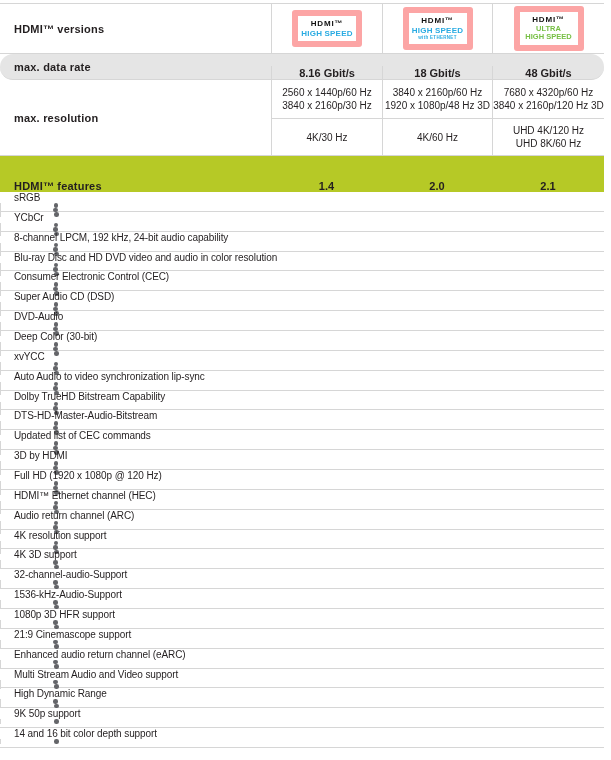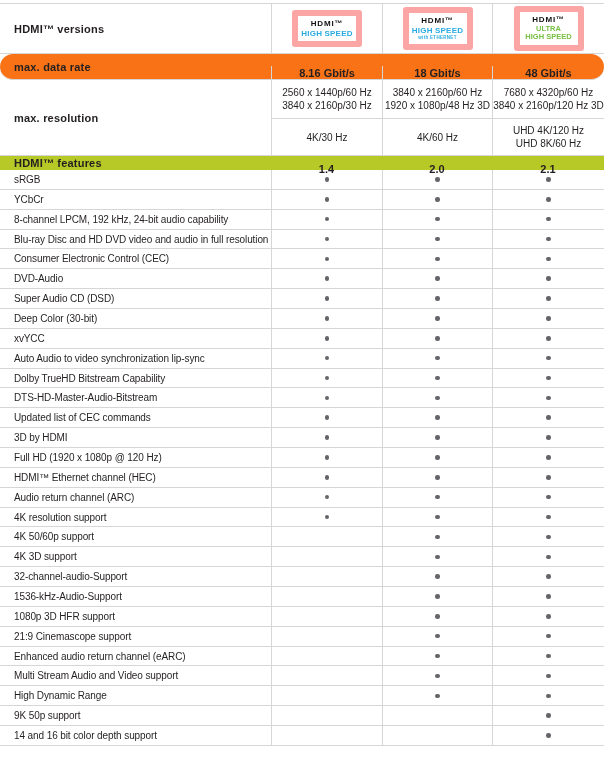--- a/index.html
+++ b/index.html
@@ -15,37 +15,37 @@
 
   
   .versions { height:50px; border-bottom:1px solid #d6d6d6; }
   .badge { background:#fff; border:6px solid #fca5a5; border-radius:3px; width:70px; padding:3px 2px; display:flex; flex-direction:column; align-items:center; justify-content:center; line-height:1.2; }
   .badge-logo { font-size:8px; font-weight:bold; letter-spacing:0.8px; color:#111; white-space:nowrap; }
   .badge-line { font-size:8px; font-weight:bold; white-space:nowrap; letter-spacing:0.2px; }
   .badge-sub { font-size:4.5px; font-weight:bold; white-space:nowrap; letter-spacing:0.3px; }
   .badge-line2 { font-size:7.5px; font-weight:bold; line-height:1.15; white-space:nowrap; }
 
   
-  .datarate { height:26px; background:#f97316; border-bottom:1px solid #d6d6d6; font-size:11px;border-radius:13px; }
+  .datarate { height:26px; background:#e5e5e5; border-bottom:1px solid #d6d6d6; font-size:11px;border-radius:13px; }
 
   
   .res-block { height:76px; border-bottom:1px solid #d6d6d6; }
   .res-right { display:flex; flex-direction:column; width:333px; }
   .res-sub { display:flex; }
   .res-primary { height:39px; }
   .res-secondary { height:37px; }
   .res-secondary .cell-val { border-top:1px solid #d6d6d6; }
   .res-cell { font-size:10px; line-height:1.32; flex-direction:column; white-space:nowrap; }
 
   
-  .features-head { height:14px; font-size:11px; }
+  .features-head { height:36px; font-size:11px;align-items:flex-end; }
   .features-head .cell-val { border-left:none; }
 
   
-  .feat { height:19.86px; border-bottom:1px solid #d6d6d6; }
+  .feat { height:19.86px; border-bottom:1px solid #d6d6d6;flex-direction:column; }
   .feat-label { font-size:10px; white-space:nowrap; letter-spacing:-0.1px; }
   .dot { width:4.5px; height:4.5px; border-radius:50%; background:#646569; display:block; }
 </style>
 </head>
 <body>
 
 <div class="table">
 
   <div class="row versions">
     <div class="cell-label lbl">HDMI™ versions</div>
@@ -151,21 +151,21 @@
         </div>
     <div class="cell-val c2 dot-cell">
           <span class="dot"></span>
         </div>
     <div class="cell-val c3 dot-cell">
           <span class="dot"></span>
         </div>
   </div>
 
   <div class="row feat">
-    <div class="cell-label feat-label">Blu-ray Disc and HD DVD video and audio in full resolution</div>
+    <div class="cell-label feat-label">Blu-ray Disc and HD DVD video and audio in color resolution</div>
     <div class="cell-val c1 dot-cell">
           <span class="dot"></span>
         </div>
     <div class="cell-val c2 dot-cell">
           <span class="dot"></span>
         </div>
     <div class="cell-val c3 dot-cell">
           <span class="dot"></span>
         </div>
   </div>
@@ -177,46 +177,46 @@
         </div>
     <div class="cell-val c2 dot-cell">
           <span class="dot"></span>
         </div>
     <div class="cell-val c3 dot-cell">
           <span class="dot"></span>
         </div>
   </div>
 
   <div class="row feat">
+    <div class="cell-label feat-label">Super Audio CD (DSD)</div>
+    <div class="cell-val c1 dot-cell">
+          <span class="dot"></span>
+        </div>
+    <div class="cell-val c2 dot-cell">
+          <span class="dot"></span>
+        </div>
+    <div class="cell-val c3 dot-cell">
+          <span class="dot"></span>
+        </div>
+  </div>
+
+  <div class="row feat">
     <div class="cell-label feat-label">DVD-Audio</div>
     <div class="cell-val c1 dot-cell">
           <span class="dot"></span>
         </div>
     <div class="cell-val c2 dot-cell">
           <span class="dot"></span>
         </div>
     <div class="cell-val c3 dot-cell">
           <span class="dot"></span>
         </div>
   </div>
 
   <div class="row feat">
-    <div class="cell-label feat-label">Super Audio CD (DSD)</div>
-    <div class="cell-val c1 dot-cell">
-          <span class="dot"></span>
-        </div>
-    <div class="cell-val c2 dot-cell">
-          <span class="dot"></span>
-        </div>
-    <div class="cell-val c3 dot-cell">
-          <span class="dot"></span>
-        </div>
-  </div>
-
-  <div class="row feat">
     <div class="cell-label feat-label">Deep Color (30-bit)</div>
     <div class="cell-val c1 dot-cell">
           <span class="dot"></span>
         </div>
     <div class="cell-val c2 dot-cell">
           <span class="dot"></span>
         </div>
     <div class="cell-val c3 dot-cell">
           <span class="dot"></span>
         </div>
@@ -345,30 +345,20 @@
           <span class="dot"></span>
         </div>
     <div class="cell-val c2 dot-cell">
           <span class="dot"></span>
         </div>
     <div class="cell-val c3 dot-cell">
           <span class="dot"></span>
         </div>
   </div>
 
-  <div class="row feat">
-    <div class="cell-label feat-label">4K 50/60p support</div>
-    <div class="cell-val c1 dot-cell"></div>
-    <div class="cell-val c2 dot-cell">
-          <span class="dot"></span>
-        </div>
-    <div class="cell-val c3 dot-cell">
-          <span class="dot"></span>
-        </div>
-  </div>
 
   <div class="row feat">
     <div class="cell-label feat-label">4K 3D support</div>
     <div class="cell-val c1 dot-cell"></div>
     <div class="cell-val c2 dot-cell">
           <span class="dot"></span>
         </div>
     <div class="cell-val c3 dot-cell">
           <span class="dot"></span>
         </div>

